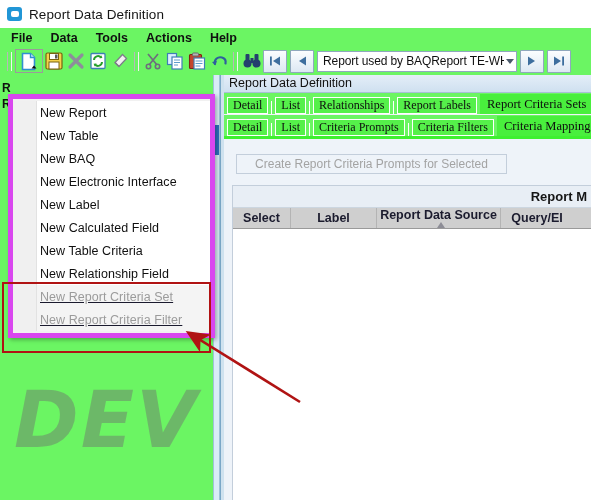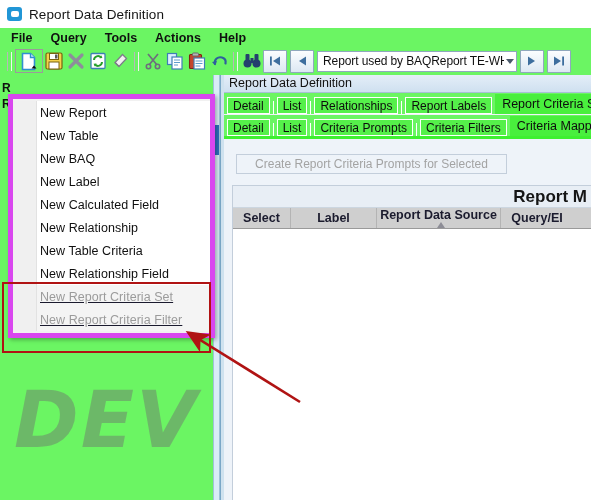--- a/index.html
+++ b/index.html
@@ -242,20 +242,21 @@
     border: 1px solid #ffffff;
     box-sizing: border-box;
     display: inline-flex;
     align-items: center;
     padding: 0 5px;
     margin-right: 3px;
     font-size: 12px;
     color: #0d0d0d;
     white-space: nowrap;
     flex: none;
+    font-family: Liberation Serif, serif;
   }
   .tab.sel {
     height: 20px;
     background: #49ef3d;
     border: none;
     font-size: 12.5px;
     padding: 0 7px;
   }
   .tab-sep {
     width: 1px; height: 13px;
@@ -303,21 +304,21 @@
   }
   .grid-group {
     height: 22px;
     background: #e8eef5;
     border-bottom: 1px solid #ccd6e0;
     display: flex;
     align-items: center;
     justify-content: flex-end;
     padding-right: 4px;
     box-sizing: border-box;
-    font-size: 17px;
+    font-size: 13px;
     font-weight: bold;
     color: #151515;
     white-space: nowrap;
     overflow: hidden;
   }
   .grid-head {
     height: 21px;
     background: #cfcfcf;
     border-bottom: 1px solid #9a9a9a;
     display: flex;
@@ -418,21 +419,21 @@
   <span class="win-icon">
       <i></i>
     </span>
   <span class="title-text">Report Data Definition</span>
 </div>
 
 <div class="app">
 
   <div class="menubar">
     <span class="mi">File</span>
-    <span class="mi">Query</span>
+    <span class="mi">Data</span>
     <span class="mi">Tools</span>
     <span class="mi">Actions</span>
     <span class="mi">Help</span>
   </div>
 
   <div class="toolbar">
     <span class="tgrip"></span>
 
     <span class="tbtn framed">
       <svg width="17" height="19" viewBox="0 0 17 19">
@@ -635,50 +636,50 @@
     <div class="dd-item">
       <span class="dd-gutter">
         <svg width="13" height="15" viewBox="0 0 13 15">
             <path d="M1 1h8l3 3v10H1z" fill="#ffffff" stroke="#3f9fd8" stroke-width="1.4"></path>
             <path d="M9 1v3h3" fill="#d6eefb" stroke="#3f9fd8" stroke-width="1.2"></path>
           </svg>
       </span>
       <span class="dd-label">New BAQ</span>
     </div>
 
-
     <div class="dd-item">
       <span class="dd-gutter">
         <svg width="13" height="15" viewBox="0 0 13 15">
             <path d="M1 1h8l3 3v10H1z" fill="#ffffff" stroke="#3f9fd8" stroke-width="1.4"></path>
             <path d="M9 1v3h3" fill="#d6eefb" stroke="#3f9fd8" stroke-width="1.2"></path>
           </svg>
       </span>
-      <span class="dd-label">New Label</span>
+      <span class="dd-label">New Electronic Interface</span>
     </div>
 
     <div class="dd-item">
       <span class="dd-gutter">
         <svg width="13" height="15" viewBox="0 0 13 15">
             <path d="M1 1h8l3 3v10H1z" fill="#ffffff" stroke="#3f9fd8" stroke-width="1.4"></path>
             <path d="M9 1v3h3" fill="#d6eefb" stroke="#3f9fd8" stroke-width="1.2"></path>
           </svg>
       </span>
-      <span class="dd-label">New Calculated Field</span>
+      <span class="dd-label">New Label</span>
     </div>
 
     <div class="dd-item">
       <span class="dd-gutter">
         <svg width="13" height="15" viewBox="0 0 13 15">
             <path d="M1 1h8l3 3v10H1z" fill="#ffffff" stroke="#3f9fd8" stroke-width="1.4"></path>
             <path d="M9 1v3h3" fill="#d6eefb" stroke="#3f9fd8" stroke-width="1.2"></path>
           </svg>
       </span>
-      <span class="dd-label">New Relationship</span>
-    </div>
+      <span class="dd-label">New Calculated Field</span>
+    </div>
+
 
     <div class="dd-item">
       <span class="dd-gutter">
         <svg width="13" height="15" viewBox="0 0 13 15">
             <path d="M1 1h8l3 3v10H1z" fill="#ffffff" stroke="#3f9fd8" stroke-width="1.4"></path>
             <path d="M9 1v3h3" fill="#d6eefb" stroke="#3f9fd8" stroke-width="1.2"></path>
           </svg>
       </span>
       <span class="dd-label">New Table Criteria</span>
     </div>

